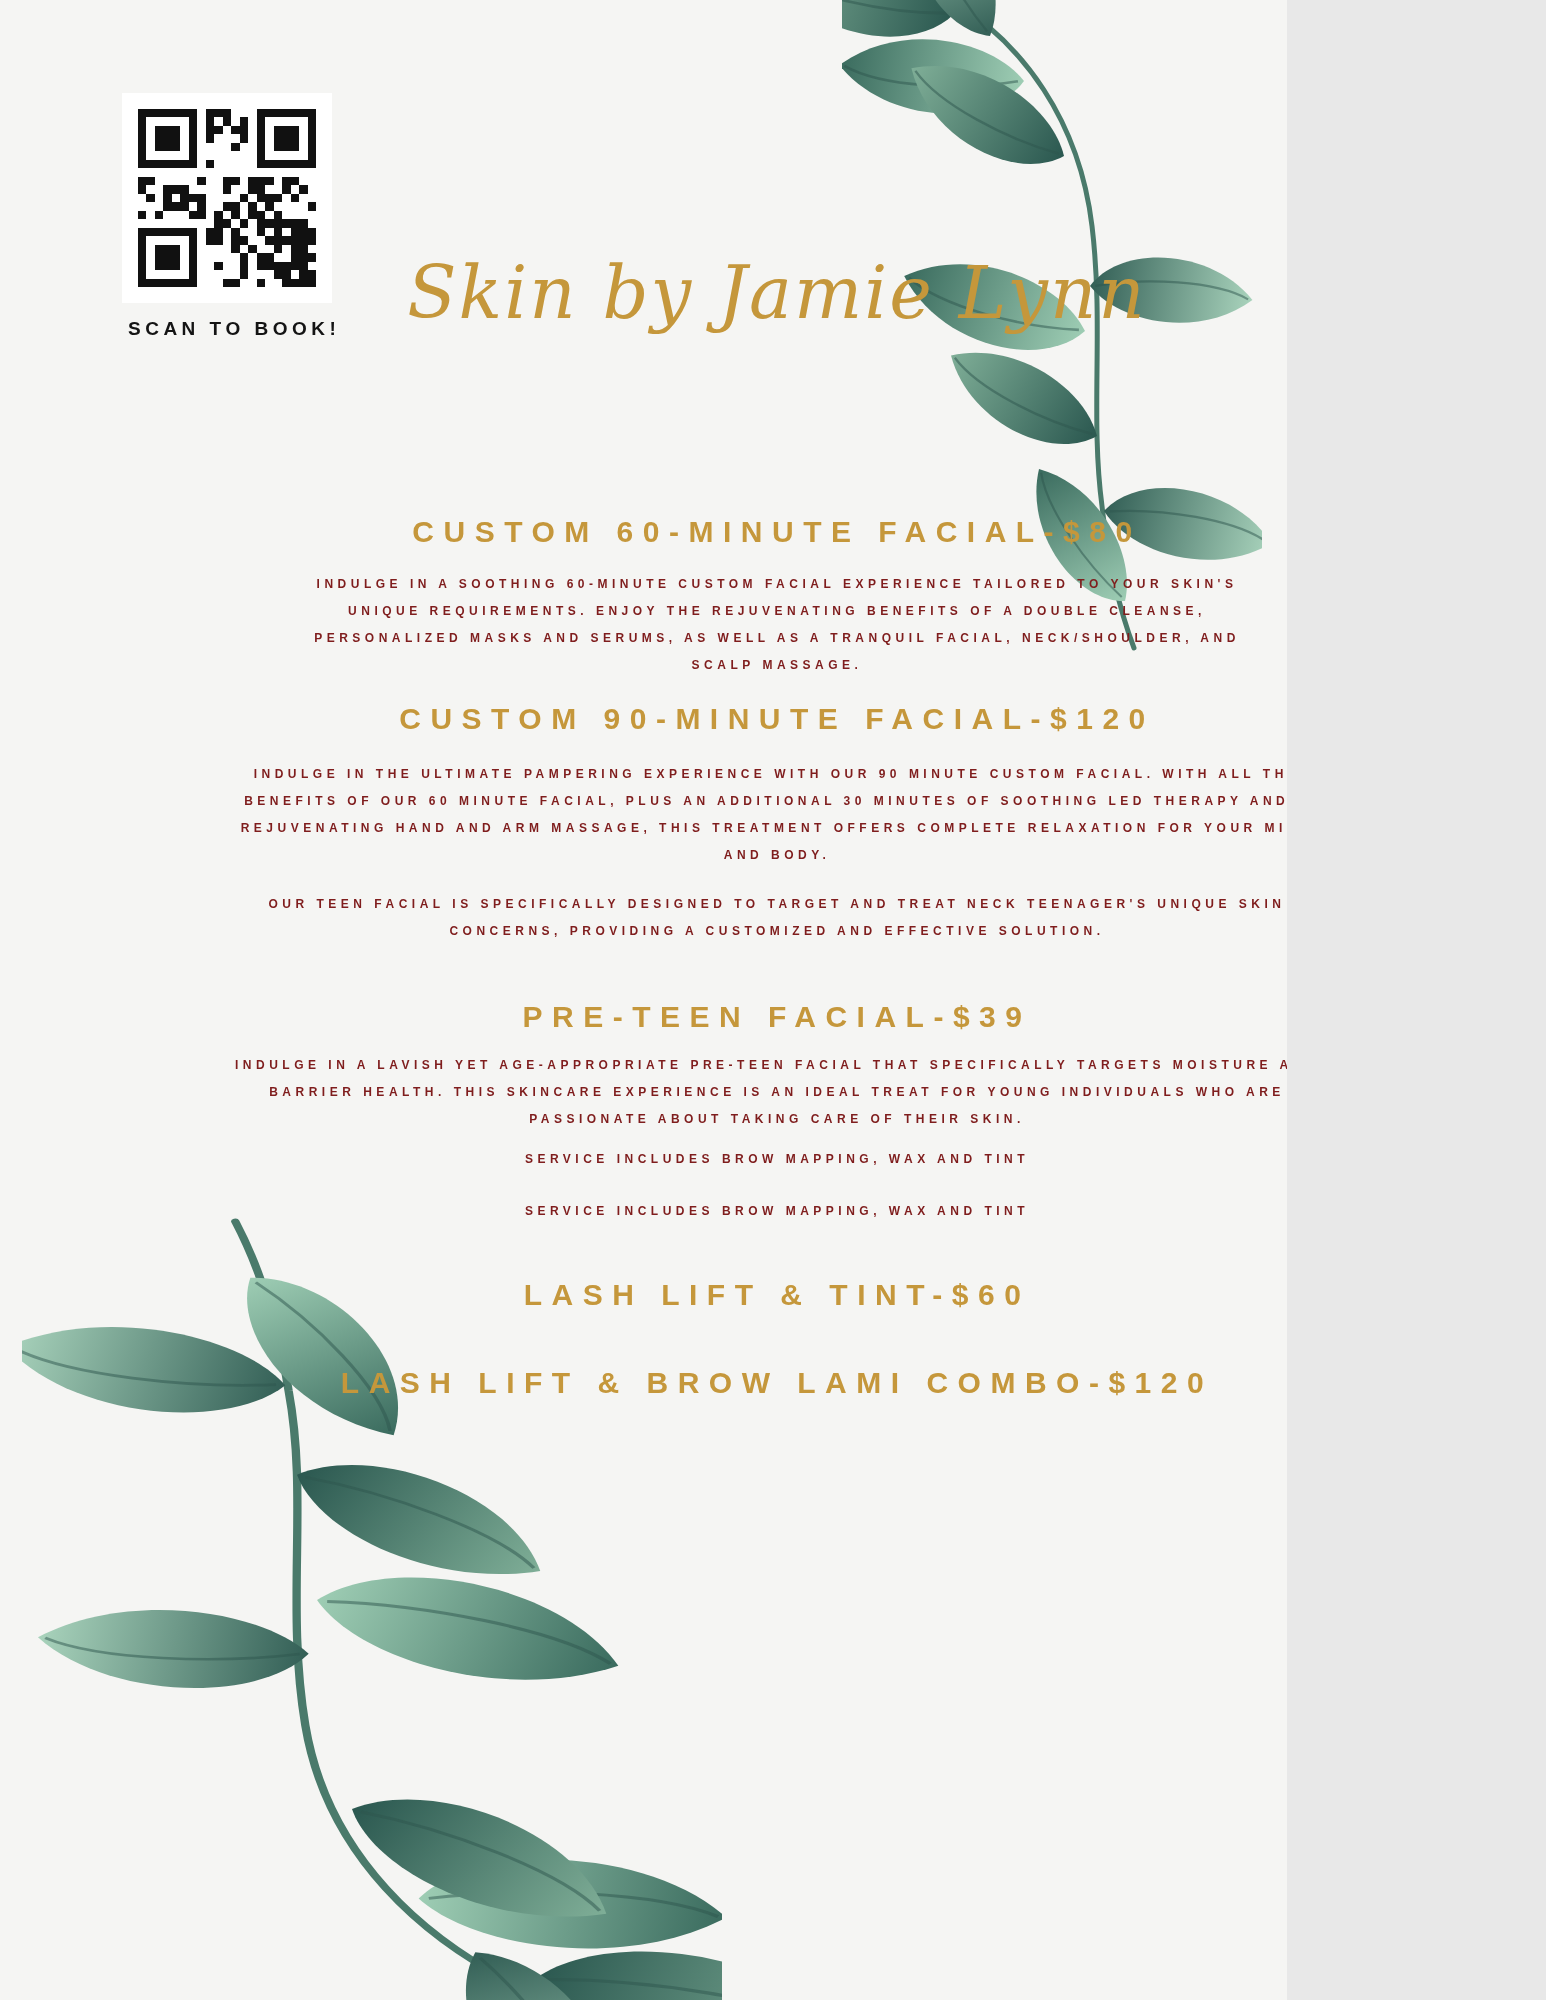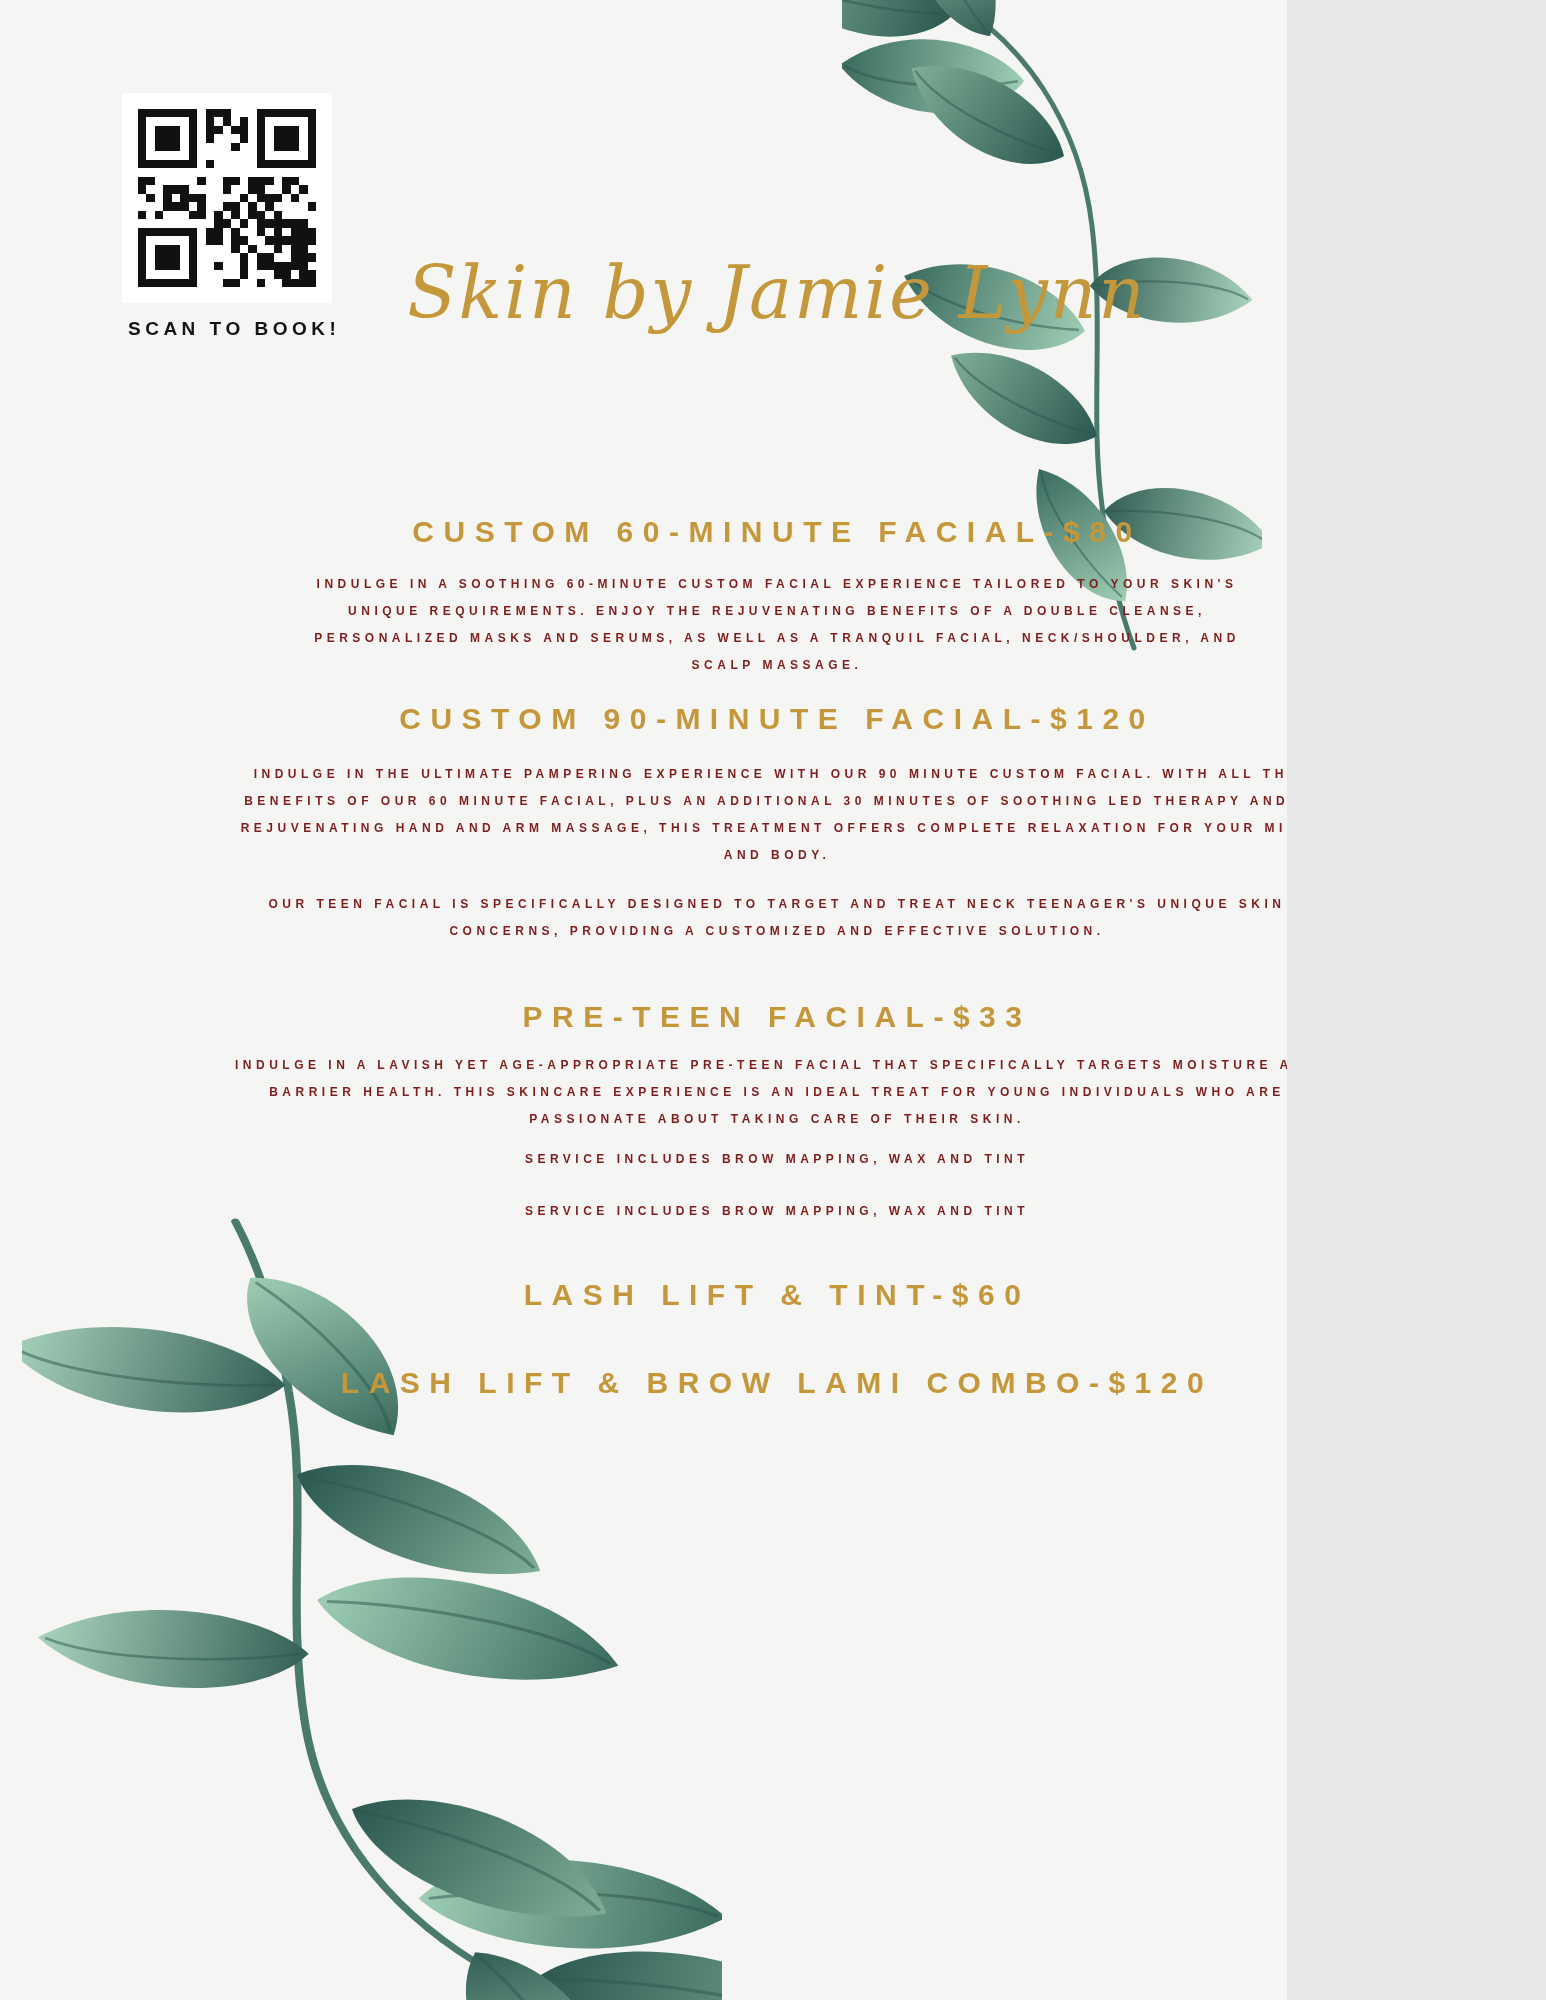--- a/index.html
+++ b/index.html
@@ -250,21 +250,21 @@
   <div class="column">
 
     <div class="svc-name">CUSTOM 60-MINUTE FACIAL-$80</div>
     <div class="svc-desc mt-d1">INDULGE IN A SOOTHING 60-MINUTE CUSTOM FACIAL EXPERIENCE TAILORED TO YOUR SKIN'S UNIQUE REQUIREMENTS. ENJOY THE REJUVENATING BENEFITS OF A DOUBLE CLEANSE, PERSONALIZED MASKS AND SERUMS, AS WELL AS A TRANQUIL FACIAL, NECK/SHOULDER, AND SCALP MASSAGE.</div>
 
     <div class="svc-name mt-h2">CUSTOM 90-MINUTE FACIAL-$120</div>
     <div class="svc-desc mt-d2">INDULGE IN THE ULTIMATE PAMPERING EXPERIENCE WITH OUR 90 MINUTE CUSTOM FACIAL. WITH ALL THE BENEFITS OF OUR 60 MINUTE FACIAL, PLUS AN ADDITIONAL 30 MINUTES OF SOOTHING LED THERAPY AND A REJUVENATING HAND AND ARM MASSAGE, THIS TREATMENT OFFERS COMPLETE RELAXATION FOR YOUR MIND AND BODY.</div>
 
     <div class="svc-desc mt-d3">OUR TEEN FACIAL IS SPECIFICALLY DESIGNED TO TARGET AND TREAT NECK TEENAGER'S UNIQUE SKIN CONCERNS, PROVIDING A CUSTOMIZED AND EFFECTIVE SOLUTION.</div>
 
-    <div class="svc-name mt-h4">PRE-TEEN FACIAL-$33</div>
+    <div class="svc-name mt-h4">PRE-TEEN FACIAL-$39</div>
     <div class="svc-desc mt-d4">INDULGE IN A LAVISH YET AGE-APPROPRIATE PRE-TEEN FACIAL THAT SPECIFICALLY TARGETS MOISTURE AND BARRIER HEALTH. THIS SKINCARE EXPERIENCE IS AN IDEAL TREAT FOR YOUNG INDIVIDUALS WHO ARE PASSIONATE ABOUT TAKING CARE OF THEIR SKIN.</div>
 
     <div class="svc-desc mt-d5">SERVICE INCLUDES BROW MAPPING, WAX AND TINT</div>
 
     <div class="svc-desc mt-d6">SERVICE INCLUDES BROW MAPPING, WAX AND TINT</div>
 
     <div class="svc-name mt-h7">LASH LIFT &amp; TINT-$60</div>
 
     <div class="svc-name mt-h8 h8">LASH LIFT &amp; BROW LAMI COMBO-$120</div>
 

